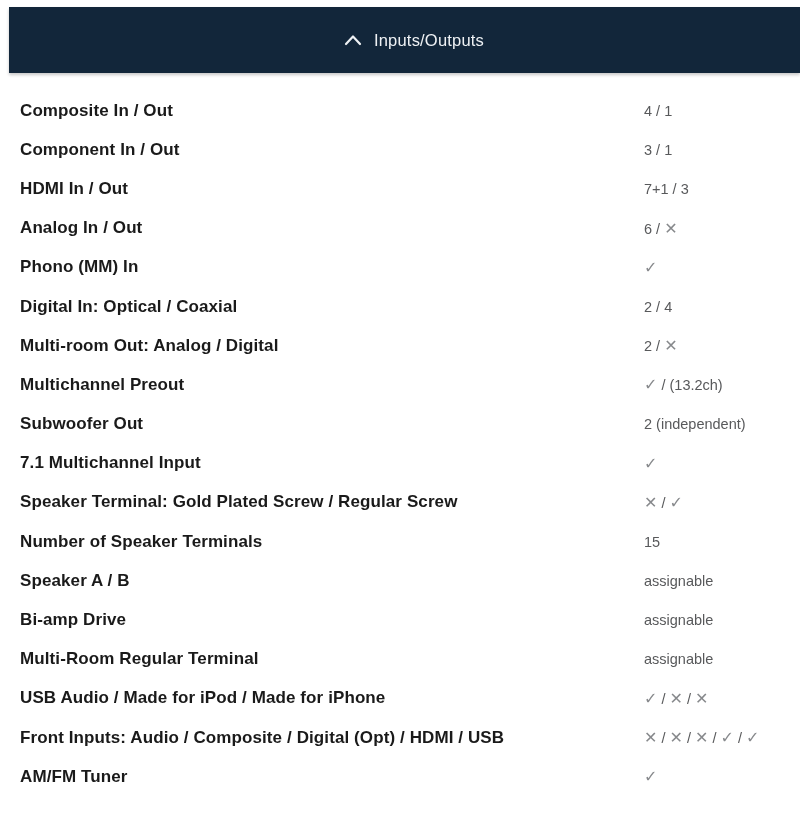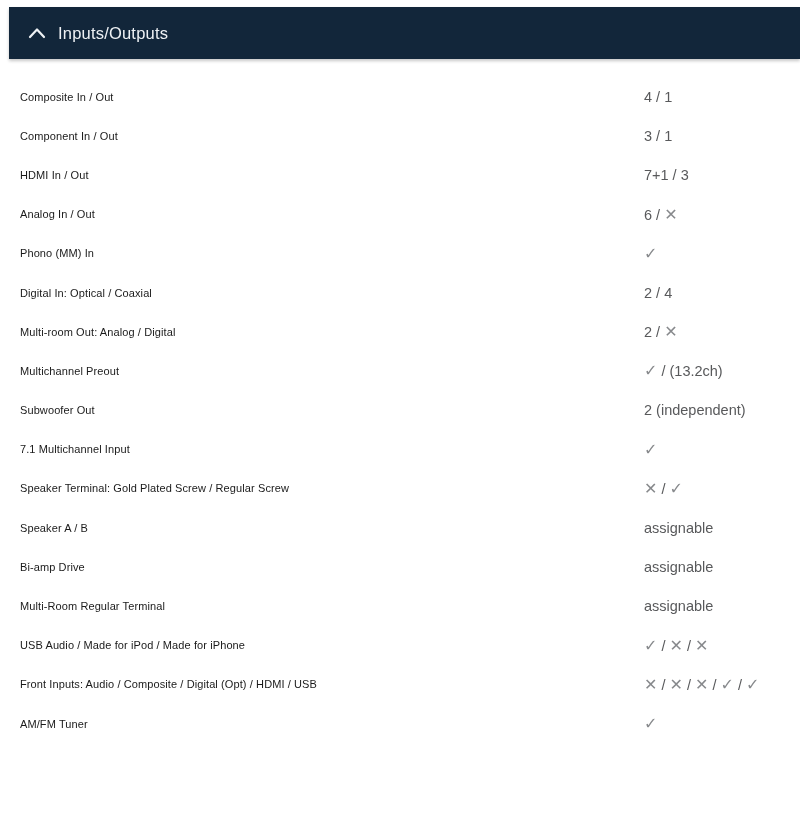--- a/index.html
+++ b/index.html
@@ -16,30 +16,31 @@
     width: 800px;
     height: 834px;
     background: var(--page-bg);
     font-family: "Liberation Sans", "DejaVu Sans", sans-serif;
     overflow: hidden;
   }
   .page { position: relative; width: 800px; height: 834px; }
 
   .section-header {
     margin: 7px 0 0 9px;
-    height: 52px;
+    height: 66px;
     background: var(--header-bg);
     display: flex;
     align-items: center;
     padding-left: 19px;
     cursor: pointer;
     border: 0;
     width: calc(100% - 9px);
     box-shadow: 0 2px 3px rgba(0,0,0,0.22);
     text-align: left;
+    justify-content: center;
   }
   .chevron {
     width: 18px;
     height: 12px;
     margin-right: 12px;
     flex: 0 0 auto;
   }
   .section-title {
     color: var(--header-text);
     font-size: 16.5px;
@@ -50,22 +51,22 @@
   .spec-table {
     padding: 18px 0 0 20px;
   }
   .spec-row {
     display: flex;
     align-items: center;
     height: 39.2px;
   }
   .spec-label {
     flex: 0 0 624px;
-    font-size: 11px;
-    font-weight: 400;
+    font-size: 17px;
+    font-weight: 700;
     color: var(--label-color);
     letter-spacing: 0.1px;
   }
   .spec-value {
     font-size: 14.5px;
     font-weight: 400;
     color: var(--value-color);
     white-space: nowrap;
   }
   .spec-value .mark {
@@ -138,20 +139,24 @@
     <div class="spec-row">
       <div class="spec-label">7.1 Multichannel Input</div>
       <div class="spec-value"><span class="mark">✓</span></div>
     </div>
 
     <div class="spec-row">
       <div class="spec-label">Speaker Terminal: Gold Plated Screw / Regular Screw</div>
       <div class="spec-value"><span class="mark">✕</span> / <span class="mark">✓</span></div>
     </div>
 
+    <div class="spec-row">
+      <div class="spec-label">Number of Speaker Terminals</div>
+      <div class="spec-value">15</div>
+    </div>
 
     <div class="spec-row">
       <div class="spec-label">Speaker A / B</div>
       <div class="spec-value">assignable</div>
     </div>
 
     <div class="spec-row">
       <div class="spec-label">Bi-amp Drive</div>
       <div class="spec-value">assignable</div>
     </div>

